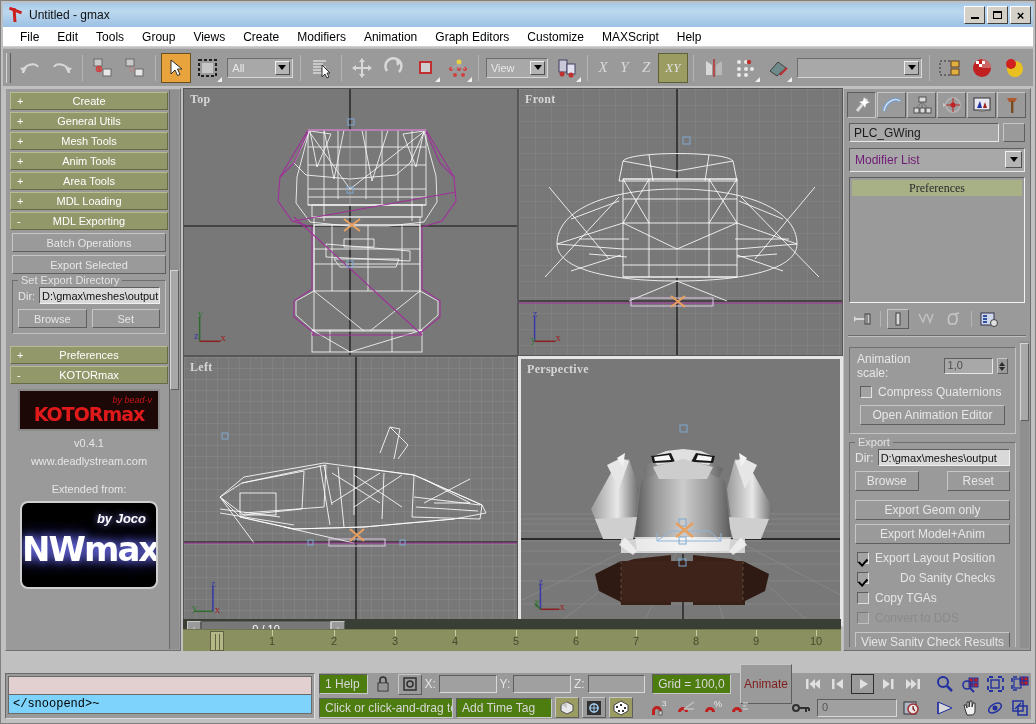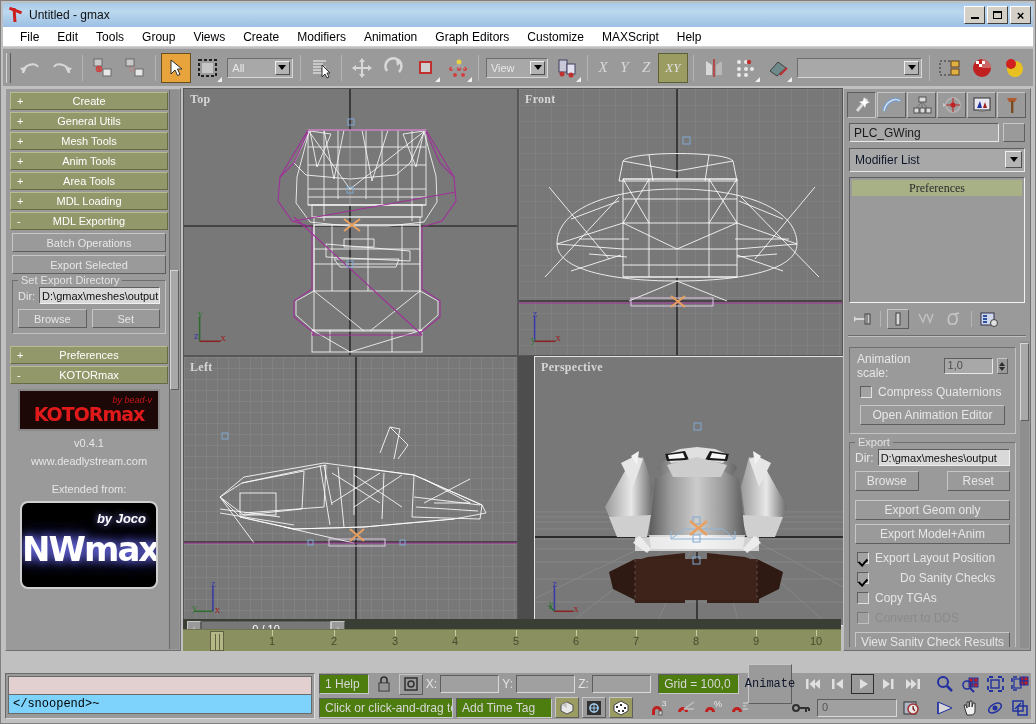--- a/index.html
+++ b/index.html
@@ -182,21 +182,21 @@
 
   
   .viewports {
     position: absolute; left: 182px; top: 87px; right: 194px; bottom: 104px;
     background: #4d4d4d;
   }
   .vp {
     position: absolute; background: #787878; overflow: hidden;
     border: 1px solid #565656;
   }
-  .vp.sel { border: 1px solid #e5e5e5; margin-left: 16px; }
+  .vp.sel { border: 3px solid #e5e5e5; }
   .vp-label {
     position: absolute; left: 6px; top: 3px; color: #d6d6d6; font-size: 12px;
     font-family: "Liberation Serif", serif; font-weight: bold; z-index: 5;
     letter-spacing: 0.3px;
   }
   .vp-axis { position: absolute; left: 8px; bottom: 8px; width: 40px; height: 40px; z-index: 5; }
 
   
   .trackrow {
     position: absolute; left: 182px; right: 194px; bottom: 72px; height: 32px;
@@ -248,21 +248,21 @@
   .rp-name {
     flex: 1; height: 19px; background: #a8a8a8; color: #1a1a1a; font-size: 12px;
     border: 1px solid #5e5e5e; border-right-color: #e8e8e8; border-bottom-color: #e8e8e8;
     padding: 1px 4px; line-height: 16px;
   }
   .rp-colorswatch {
     width: 22px; height: 19px; background: #9a9a9a;
     border: 1px solid #c6c6c6; border-right-color: #5e5e5e; border-bottom-color: #5e5e5e;
   }
   .rp-modlist {
-    margin: 6px 5px 0; height: 24px; background: #a8a8a8; color: #0f172a; font-size: 12px;
+    margin: 6px 5px 0; height: 24px; background: #a8a8a8; color: #701a75; font-size: 12px;
     border: 1px solid #5e5e5e; border-right-color: #e8e8e8; border-bottom-color: #e8e8e8;
     display: flex; align-items: center; padding-left: 5px; position: relative;
   }
   .rp-modlist .arrow {
     position: absolute; right: 2px; top: 2px; width: 17px; height: 17px;
     background: #b4b4b4; border: 1px solid #f0f0f0; border-right-color: #505050; border-bottom-color: #505050;
     display: flex; align-items: center; justify-content: center;
   }
   .rp-modlist .arrow i { width: 0; height: 0; border-left: 4px solid transparent; border-right: 4px solid transparent; border-top: 5px solid #000; }
   .rp-stack {
@@ -370,25 +370,24 @@
   }
   .coord-lbl { color: #e4e4e4; font-size: 12px; }
   .sb-icon {
     width: 24px; height: 21px; display: flex; align-items: center; justify-content: center;
     background: #9a9a9a; border: 1px solid #c6c6c6; border-right-color: #5e5e5e; border-bottom-color: #5e5e5e;
     flex: none;
   }
   .sb-icon.olive { background: #9a9c62; }
   .sb-icon.flat { border: none; background: none; }
   .anim-btn {
-    width: 44px; height: 40px; background: #9a9a9a;
+    width: 52px; height: 40px; background: #9a9a9a;
     border: 1px solid #c6c6c6; border-right-color: #5e5e5e; border-bottom-color: #5e5e5e;
-    display: flex; align-items: center; justify-content: center; color: #0f172a; font-size: 12px;
+    display: flex; align-items: center; justify-content: center; color: #7f1d1d; font-size: 12px;
     flex: none;
-    font-family: Liberation Mono, monospace;
   }
   .playgrp { display: flex; align-items: center; gap: 2px; }
   .nav-icon {
     width: 23px; height: 20px; display: flex; align-items: center; justify-content: center; flex: none;
   }
   .keyfield {
     width: 80px; height: 18px; background: #a0a0a0; color: #555; font-size: 11px;
     border: 1px solid #5e5e5e; border-right-color: #d8d8d8; border-bottom-color: #d8d8d8;
     padding-left: 4px; line-height: 15px;
   }

